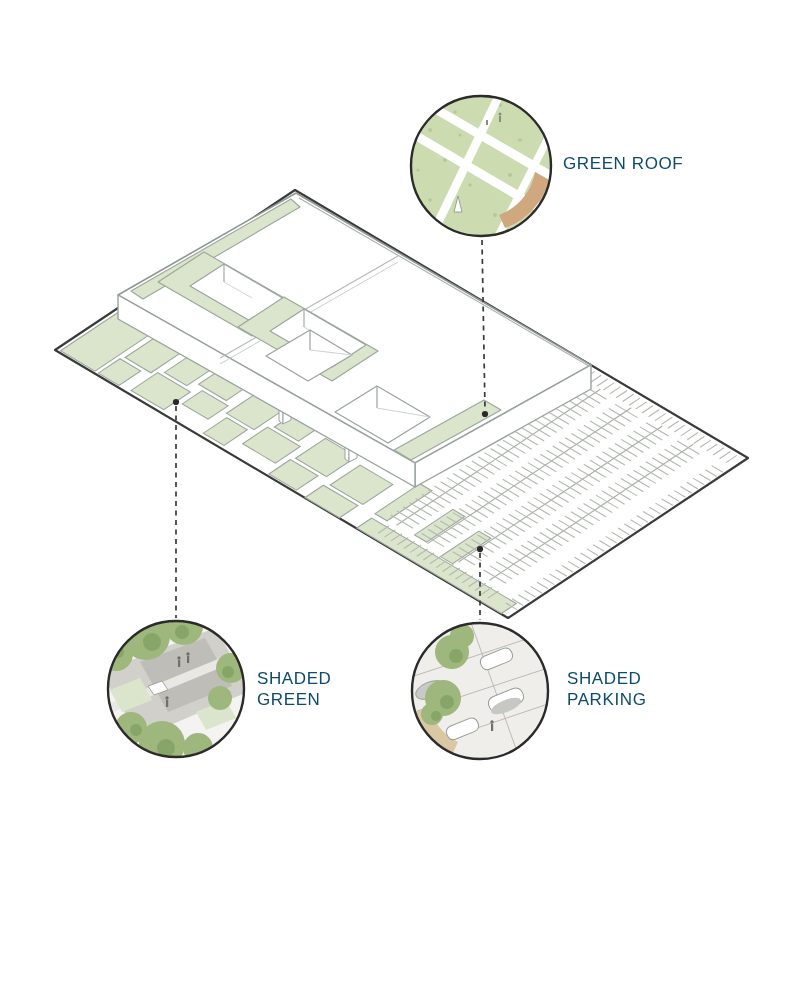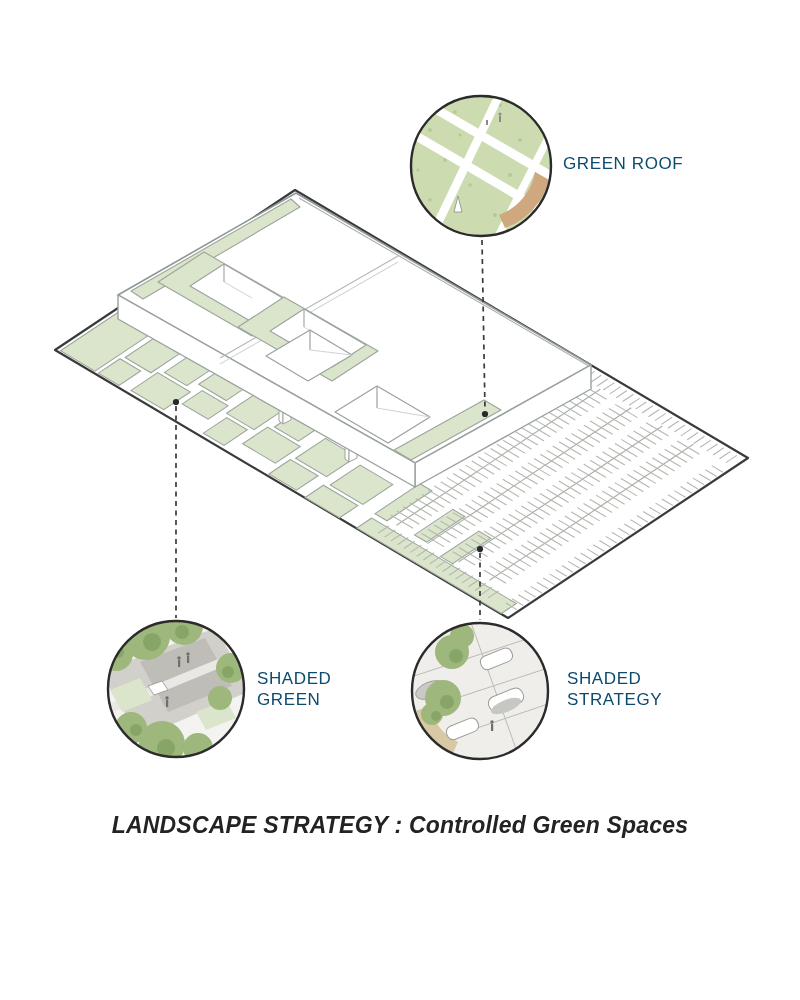--- a/index.html
+++ b/index.html
@@ -452,16 +452,15 @@
   </g>
 </svg>
 
   <div class="lbl" style="left:563px;top:153px;">GREEN ROOF</div>
   <div class="lbl center" style="left:257px;top:668px;">
     <div>SHADED</div>
     <div>GREEN</div>
   </div>
   <div class="lbl center" style="left:567px;top:668px;">
     <div>SHADED</div>
-    <div>STRATEGY</div>
+    <div>PARKING</div>
   </div>
-  <div class="title">LANDSCAPE STRATEGY : Controlled Green Spaces</div>
 </div>
 
 </body></html>

